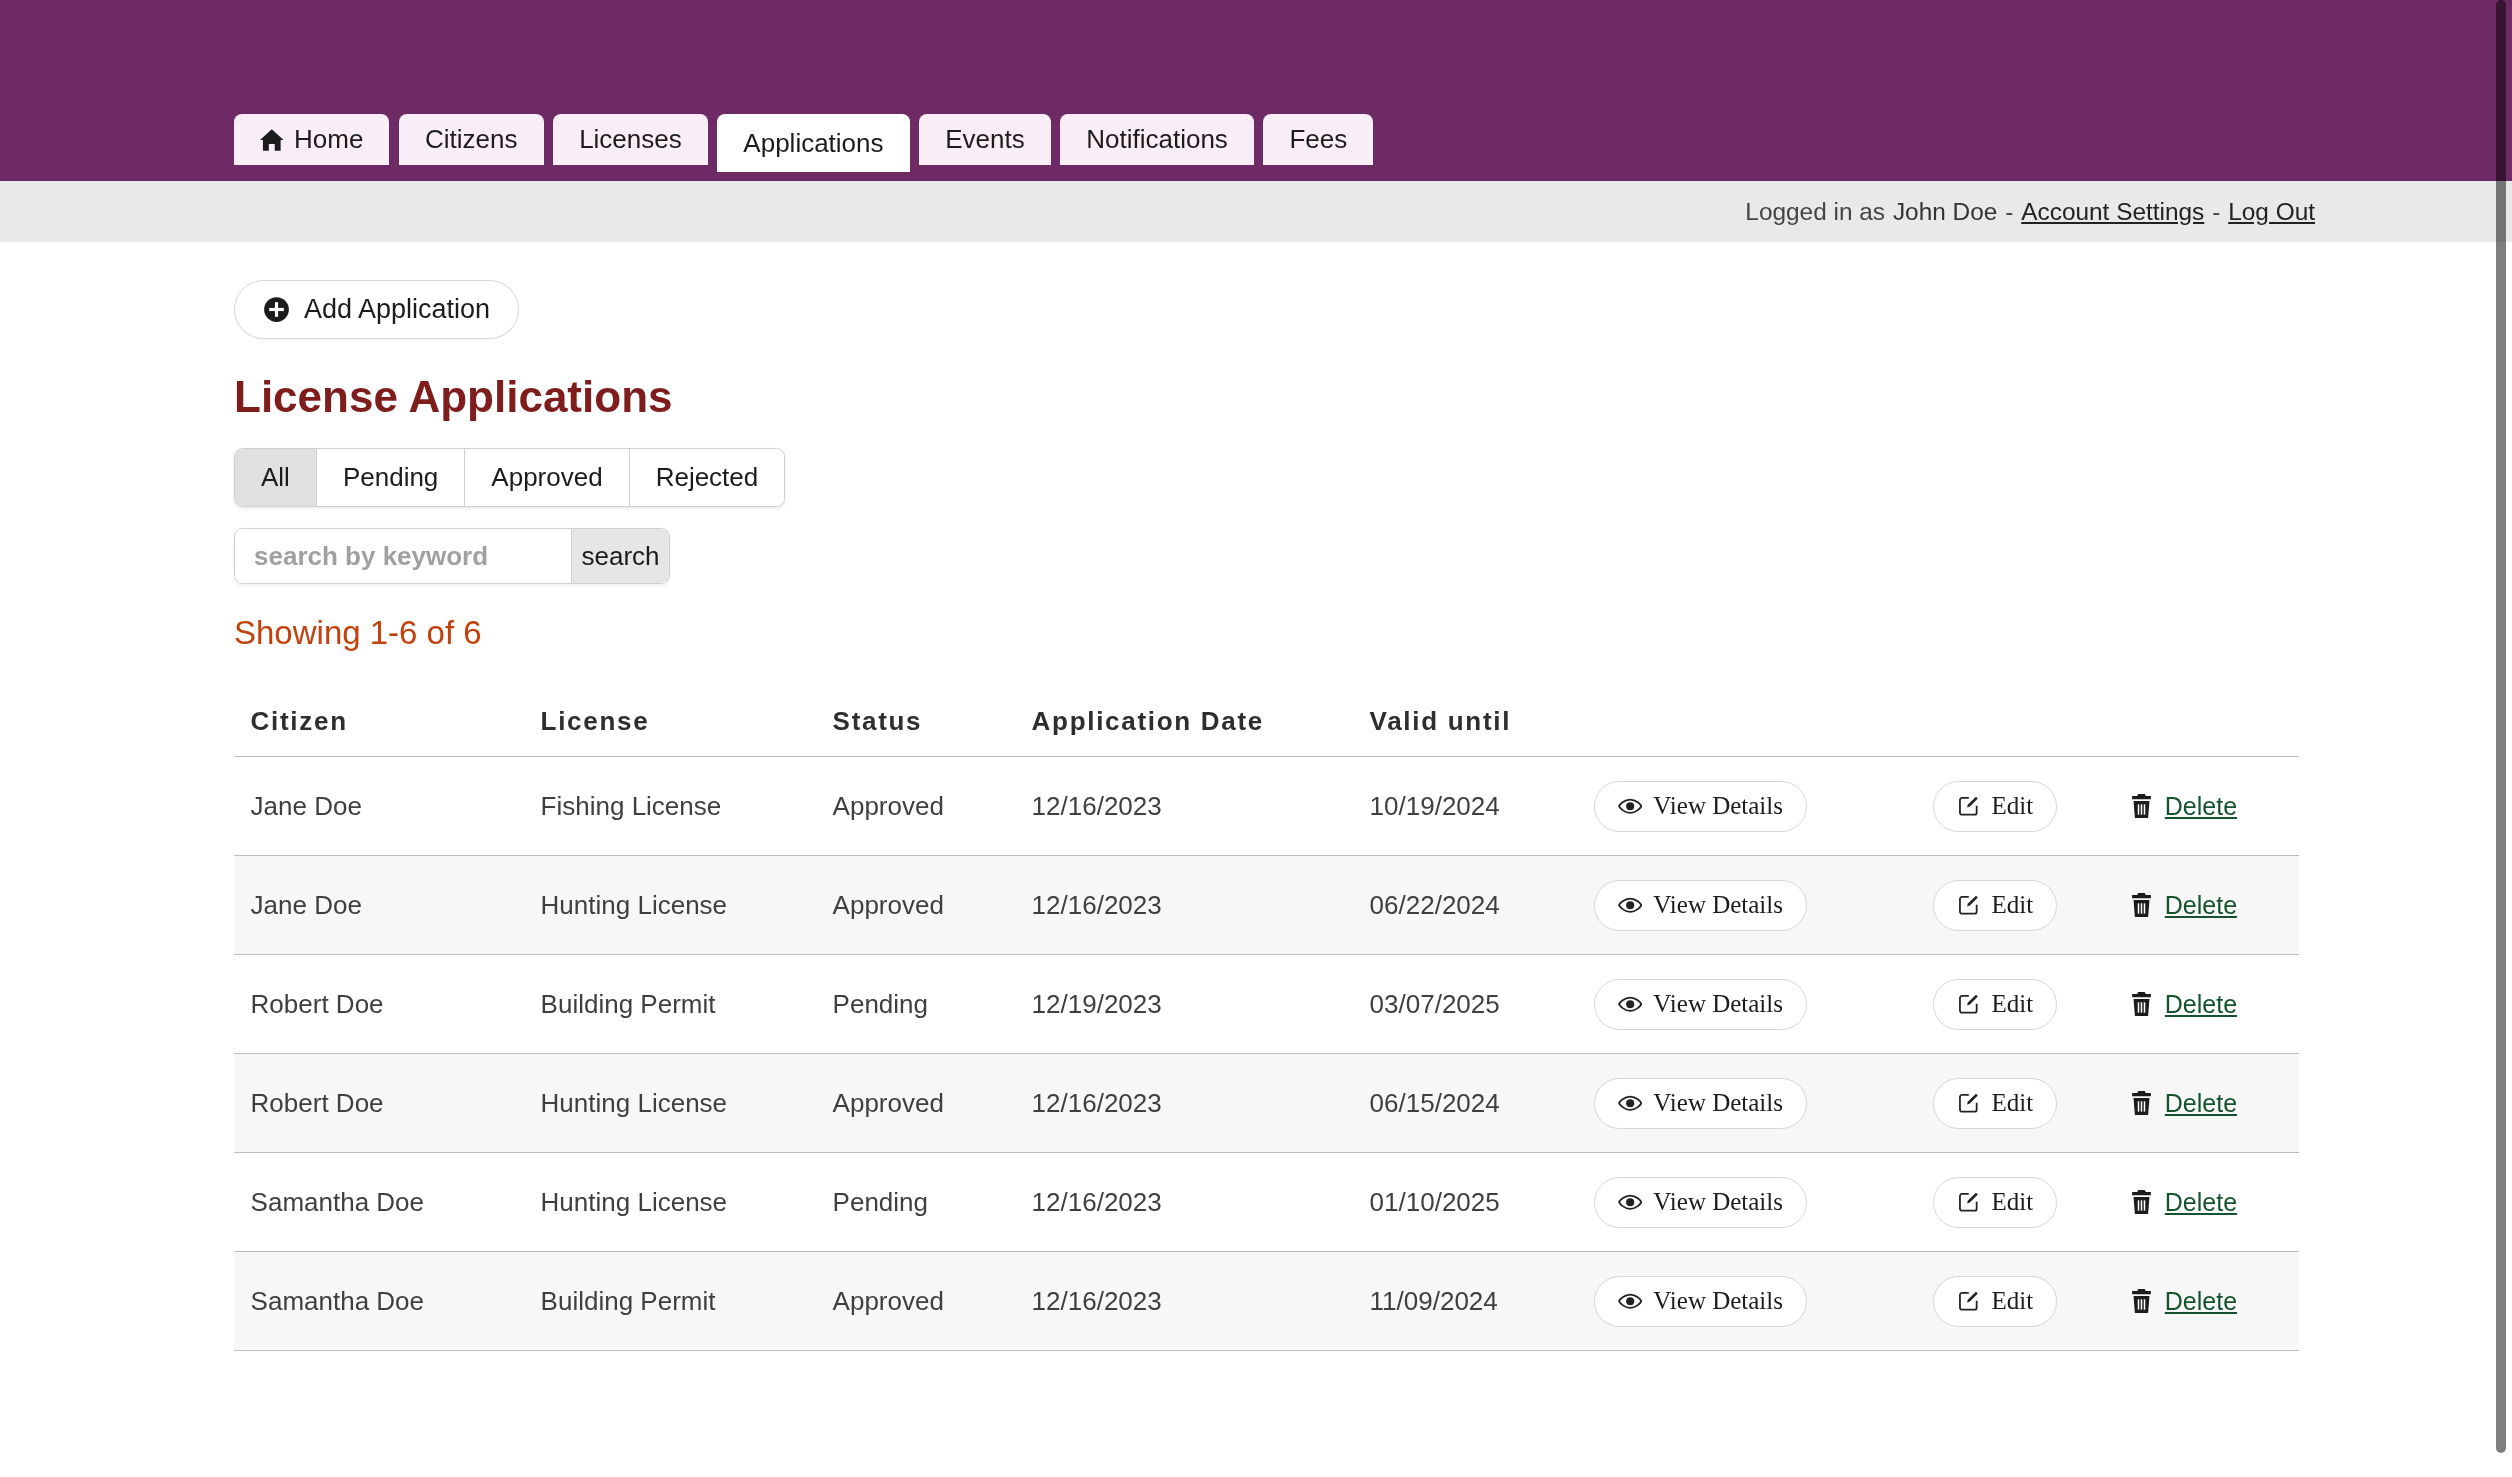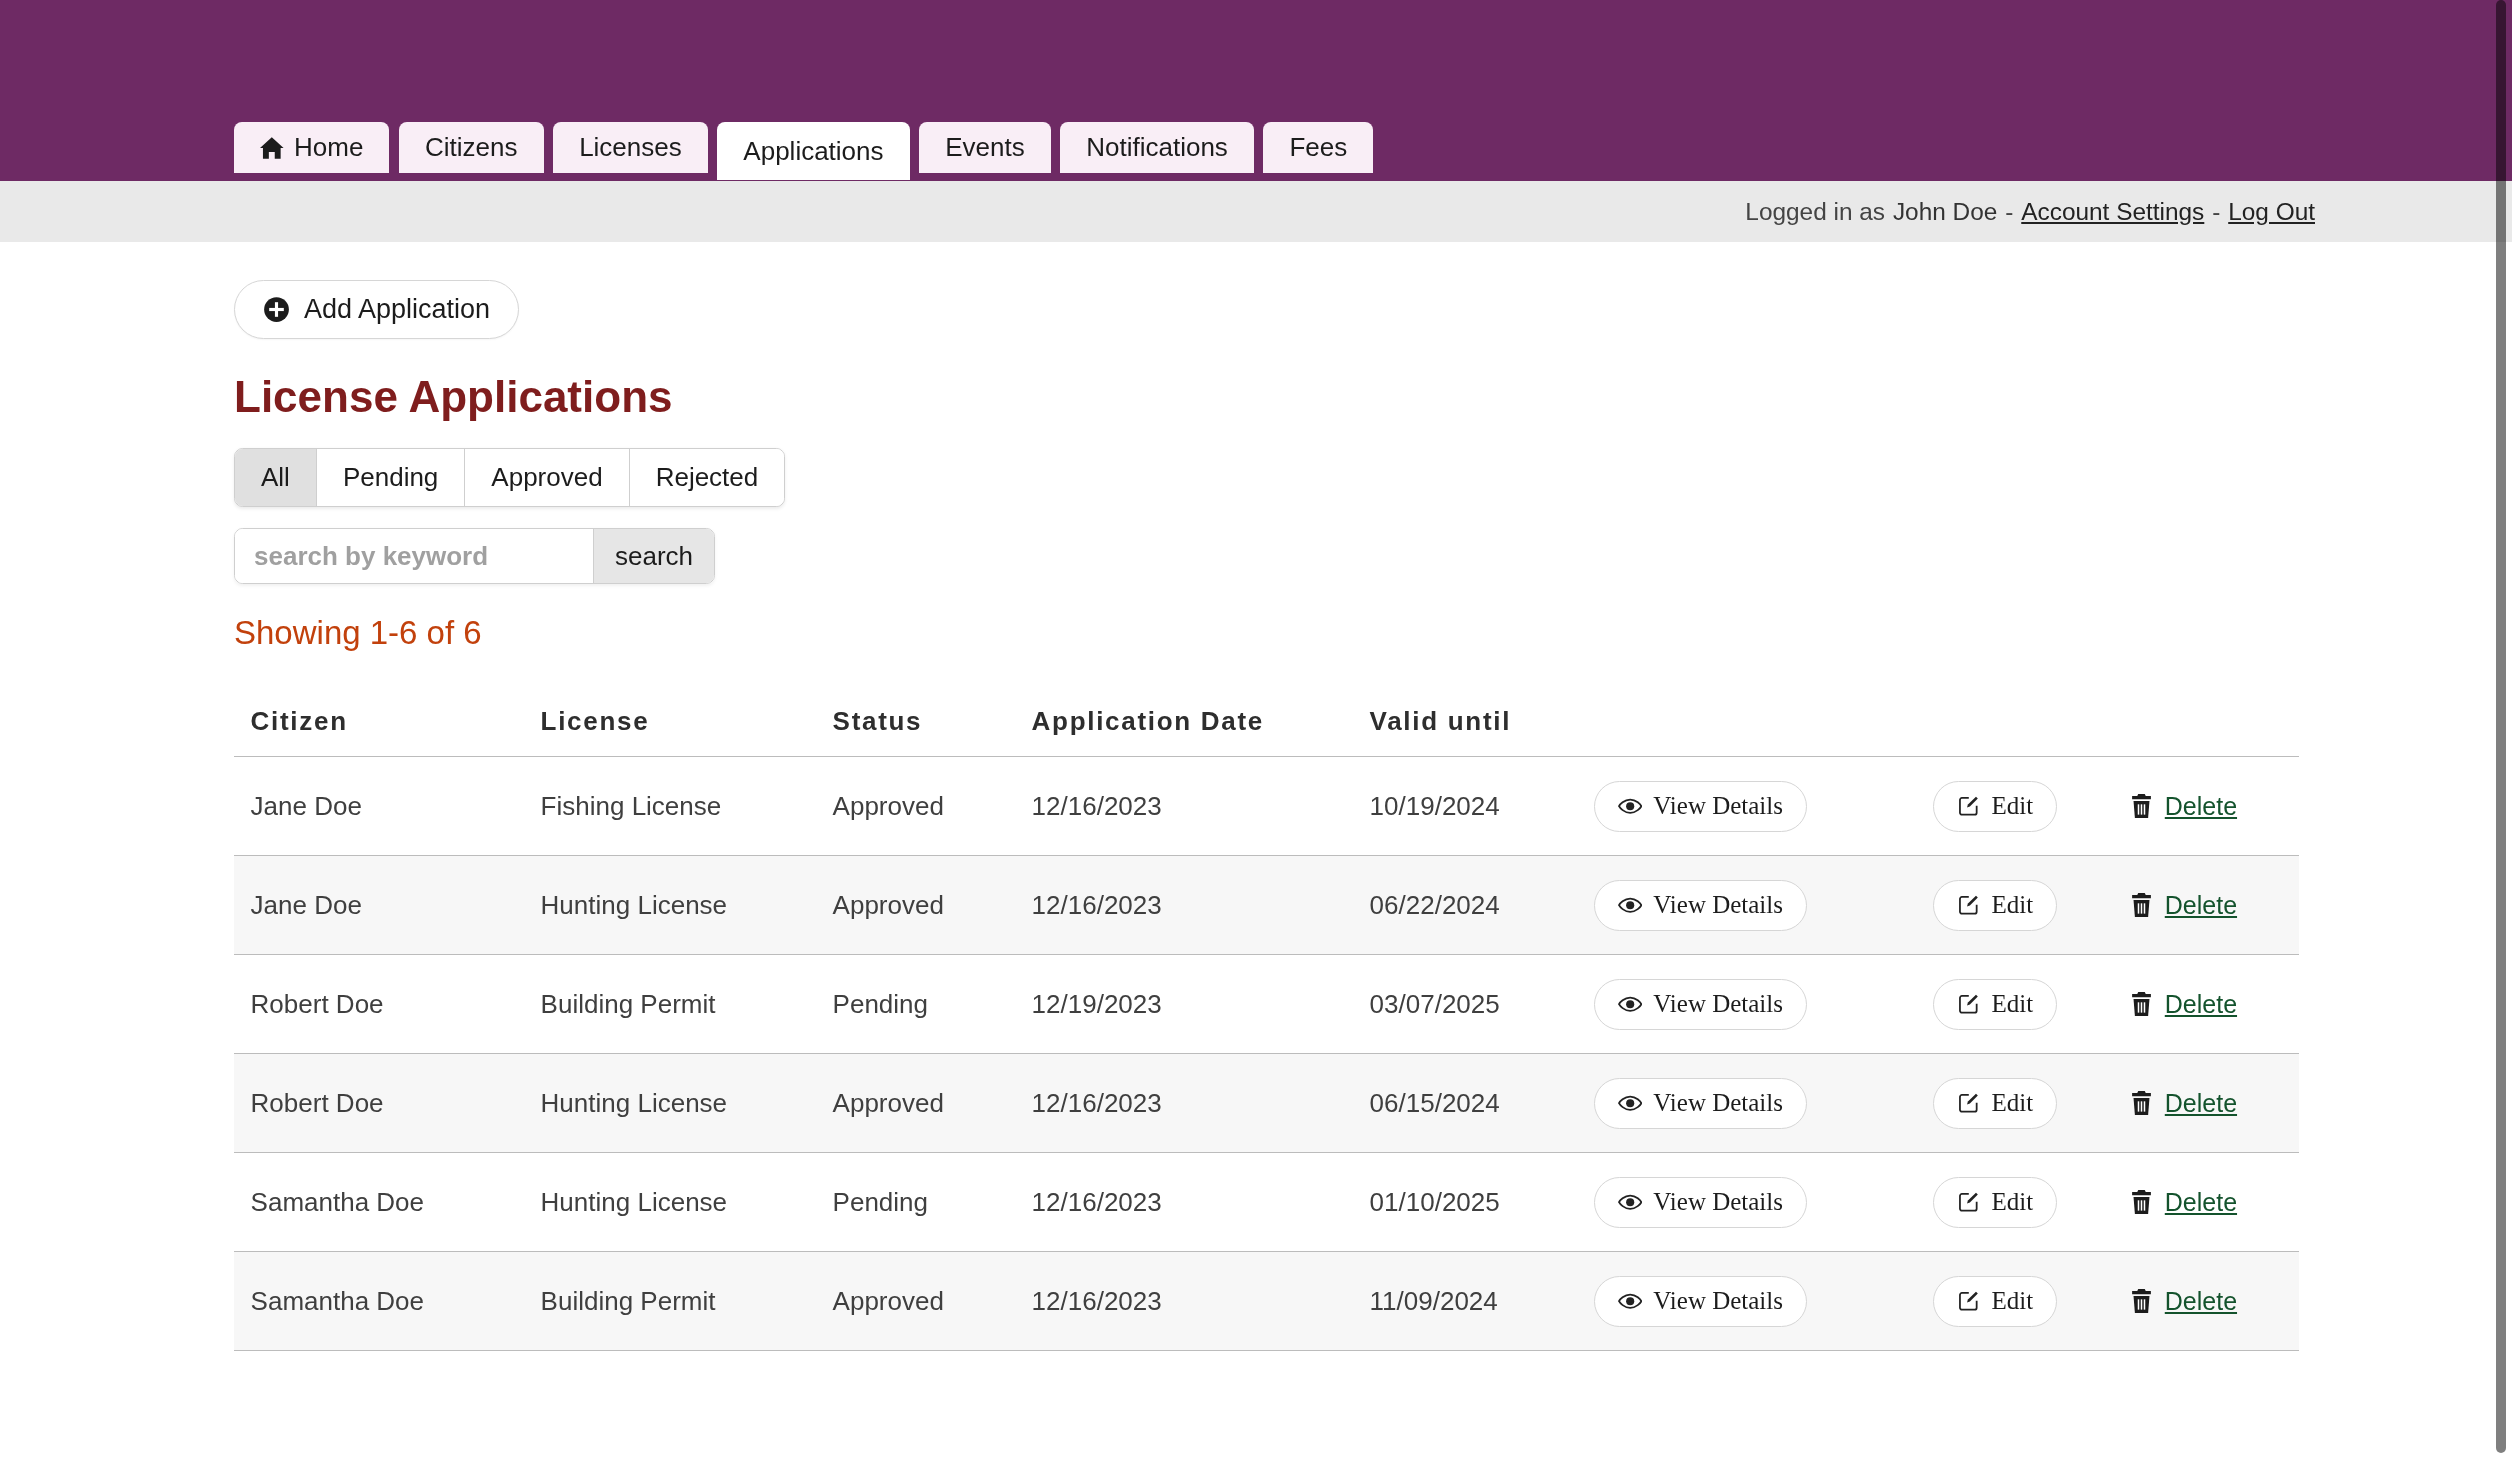--- a/index.html
+++ b/index.html
@@ -19,21 +19,21 @@
     background:#6e2a64;
   }
   .brand {
     display:flex; align-items:center; gap:21px;
     height:131px; padding-left:234px;
   }
   .brand-title {
     color:#ffffff; font-size:47px; font-weight:400; letter-spacing:0.4px;
   }
   .nav-tabs {
-    position:absolute; bottom:8px; left:234px;
+    position:absolute; bottom:16px; left:234px;
     display:flex; align-items:flex-end; gap:9.6px;
   }
   .nav-tab {
     display:flex; align-items:center; gap:10.5px;
     height:51px; padding:0 26px;
     background:#f9eef6; color:#1c1c1c;
     border:none; border-radius:7.9px 7.9px 0 0;
     font-family:inherit; font-size:26px; cursor:pointer;
   }
   .nav-tab.active {
@@ -86,23 +86,23 @@
     display:inline-flex;
     border:1.7px solid #cfcfcf; border-radius:8.7px;
     overflow:hidden; box-shadow:0 1.7px 3.5px rgba(0,0,0,0.06);
   }
   .searchbar input {
     width:336px; height:54px; border:none; outline:none;
     padding:0 19px; font-family:inherit; font-size:26px; color:#333;font-weight:bold;
   }
   .searchbar input::placeholder { color:#a0a0a0; }
   .searchbar button {
-    width:121px; height:54px;
+    width:98px; height:54px;
     background:#e6e6e6; border:none; border-left:1.7px solid #cfcfcf;
-    font-family:inherit; font-size:26px; color:#1c1c1c; cursor:pointer;margin-left:22px;
+    font-family:inherit; font-size:26px; color:#1c1c1c; cursor:pointer;
   }
 
   .summary { margin-top:30px; font-size:33px; color:#c2410c; }
 
   
   .tbl { margin-top:35px; width:2065px; }
   .tbl-header, .tbl-row {
     display:grid;
     grid-template-columns:290px 292px 199px 338px 224px 339px 197px 186px;
     align-items:center;

